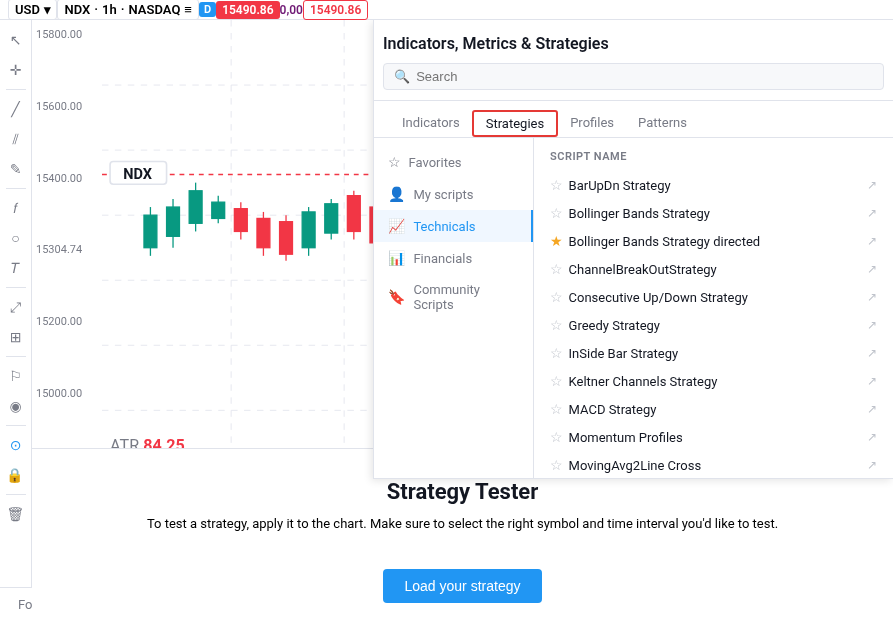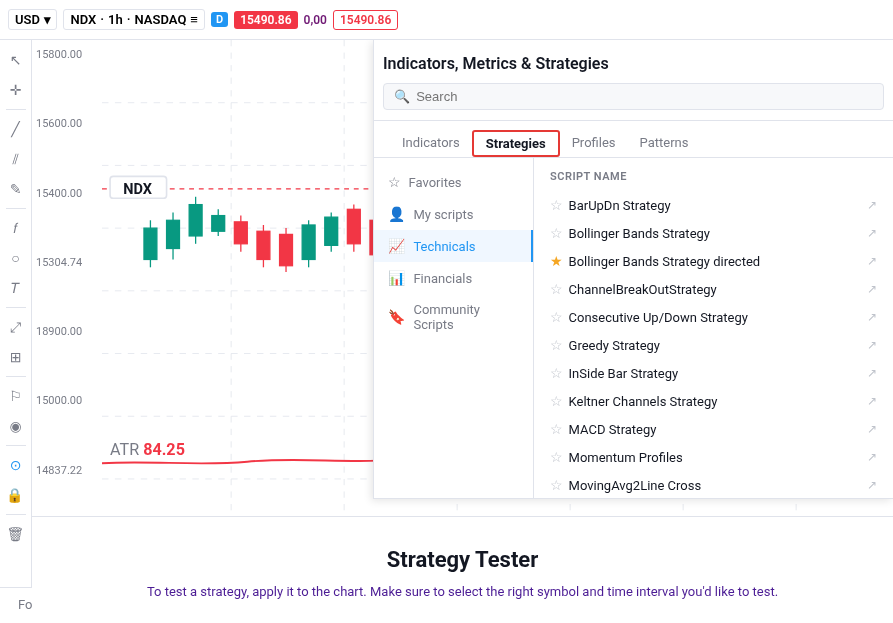--- a/index.html
+++ b/index.html
@@ -11,25 +11,24 @@
       width: 893px;
       height: 623px;
       display: flex;
       flex-direction: column;
     }
 
     
     .top-toolbar {
       display: flex;
       align-items: center;
-      height: 40px;
+      height: 20px;
       background: #fff;
       border-bottom: 1px solid #e0e3eb;
       padding: 0 8px;
-      gap: 6px;
       flex-shrink: 0;
     }
     .symbol-box {
       display: flex;
       align-items: center;
       gap: 4px;
       border: 1px solid #e0e3eb;
       border-radius: 3px;
       padding: 2px 6px;
       cursor: pointer;
@@ -226,21 +225,21 @@
       font-size: 13px;
       color: #787b86;
       cursor: pointer;
       border-bottom: 2px solid transparent;
       margin-bottom: -1px;
     }
     .tab-item.highlighted {
       border: 2px solid #e53935;
       border-radius: 3px;
       color: #131722;
-      font-weight: 700;
+      font-weight: 400;
       padding: 4px 12px;
       margin-bottom: -1px;
     }
 
     
     .panel-body {
       display: flex;
       height: 340px;
     }
 
@@ -315,22 +314,22 @@
       z-index: 5;
     }
     .strategy-tester-title {
       font-size: 22px;
       font-weight: 700;
       color: #131722;
       margin-bottom: 10px;
     }
     .strategy-tester-desc {
       font-size: 13px;
-      color: #4c1d95;
-      margin-bottom: 2px;
+      color: #000000;
+      margin-bottom: 36px;
       line-height: 1.5;
     }
     .load-strategy-btn {
       background: #2196f3;
       color: #fff;
       border: none;
       border-radius: 4px;
       padding: 9px 22px;
       font-size: 14px;
       cursor: pointer;
@@ -395,21 +394,21 @@
     <div class="left-toolbar-icon">🗑</div>
   </div>
 
   <div class="chart-area">
 
     <div class="price-labels">
       <span>15800.00</span>
       <span>15600.00</span>
       <span>15400.00</span>
       <span>15304.74</span>
-      <span>18900.00</span>
+      <span>15200.00</span>
       <span>15000.00</span>
       <span>14837.22</span>
       <span>14600.00</span>
       <span>14400.00</span>
     </div>
 
     <div class="chart-svg-container">
       <svg width="100%" height="100%" viewBox="0 0 490 340" preserveAspectRatio="none">
 
         <line x1="80" y1="0" x2="80" y2="300" stroke="#e0e3eb" stroke-width="0.5" stroke-dasharray="4,4"></line>
@@ -645,20 +644,21 @@
             <span class="script-item-icon">↗</span>
           </div>
 
         </div>
       </div>
     </div>
 
     <div class="strategy-tester-panel">
       <div class="strategy-tester-title">Strategy Tester</div>
       <div class="strategy-tester-desc">To test a strategy, apply it to the chart. Make sure to select the right symbol and time interval you'd like to test.</div>
+      <button class="load-strategy-btn">Load your strategy</button>
     </div>
 
   </div>
 </div>
 
 <div style="position: absolute; bottom: 56px; left: 32px; right: 0; display: flex; align-items: center; gap: 2px; padding: 4px 8px; background: #fff; border-top: 1px solid #e0e3eb; z-index: 2;">
   <button class="tp-btn">1D</button>
   <button class="tp-btn">5D</button>
   <button class="tp-btn">1M</button>
   <button class="tp-btn">3M</button>

